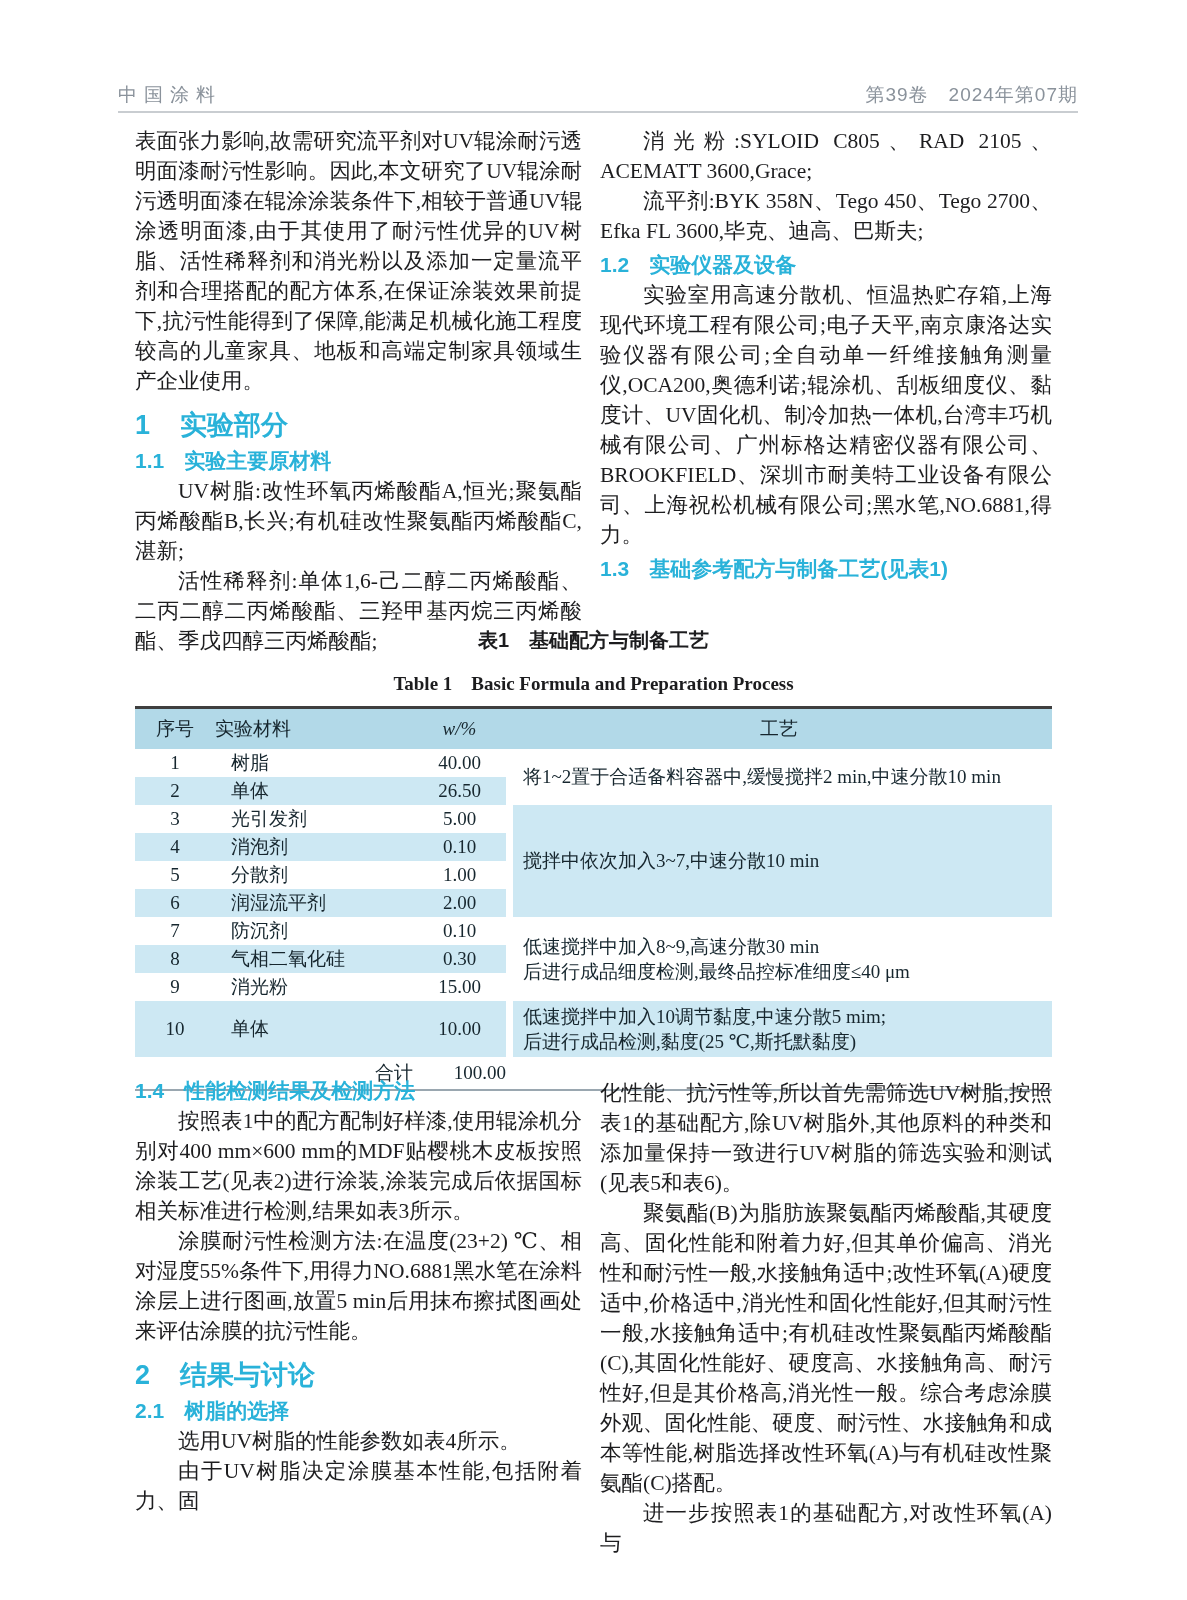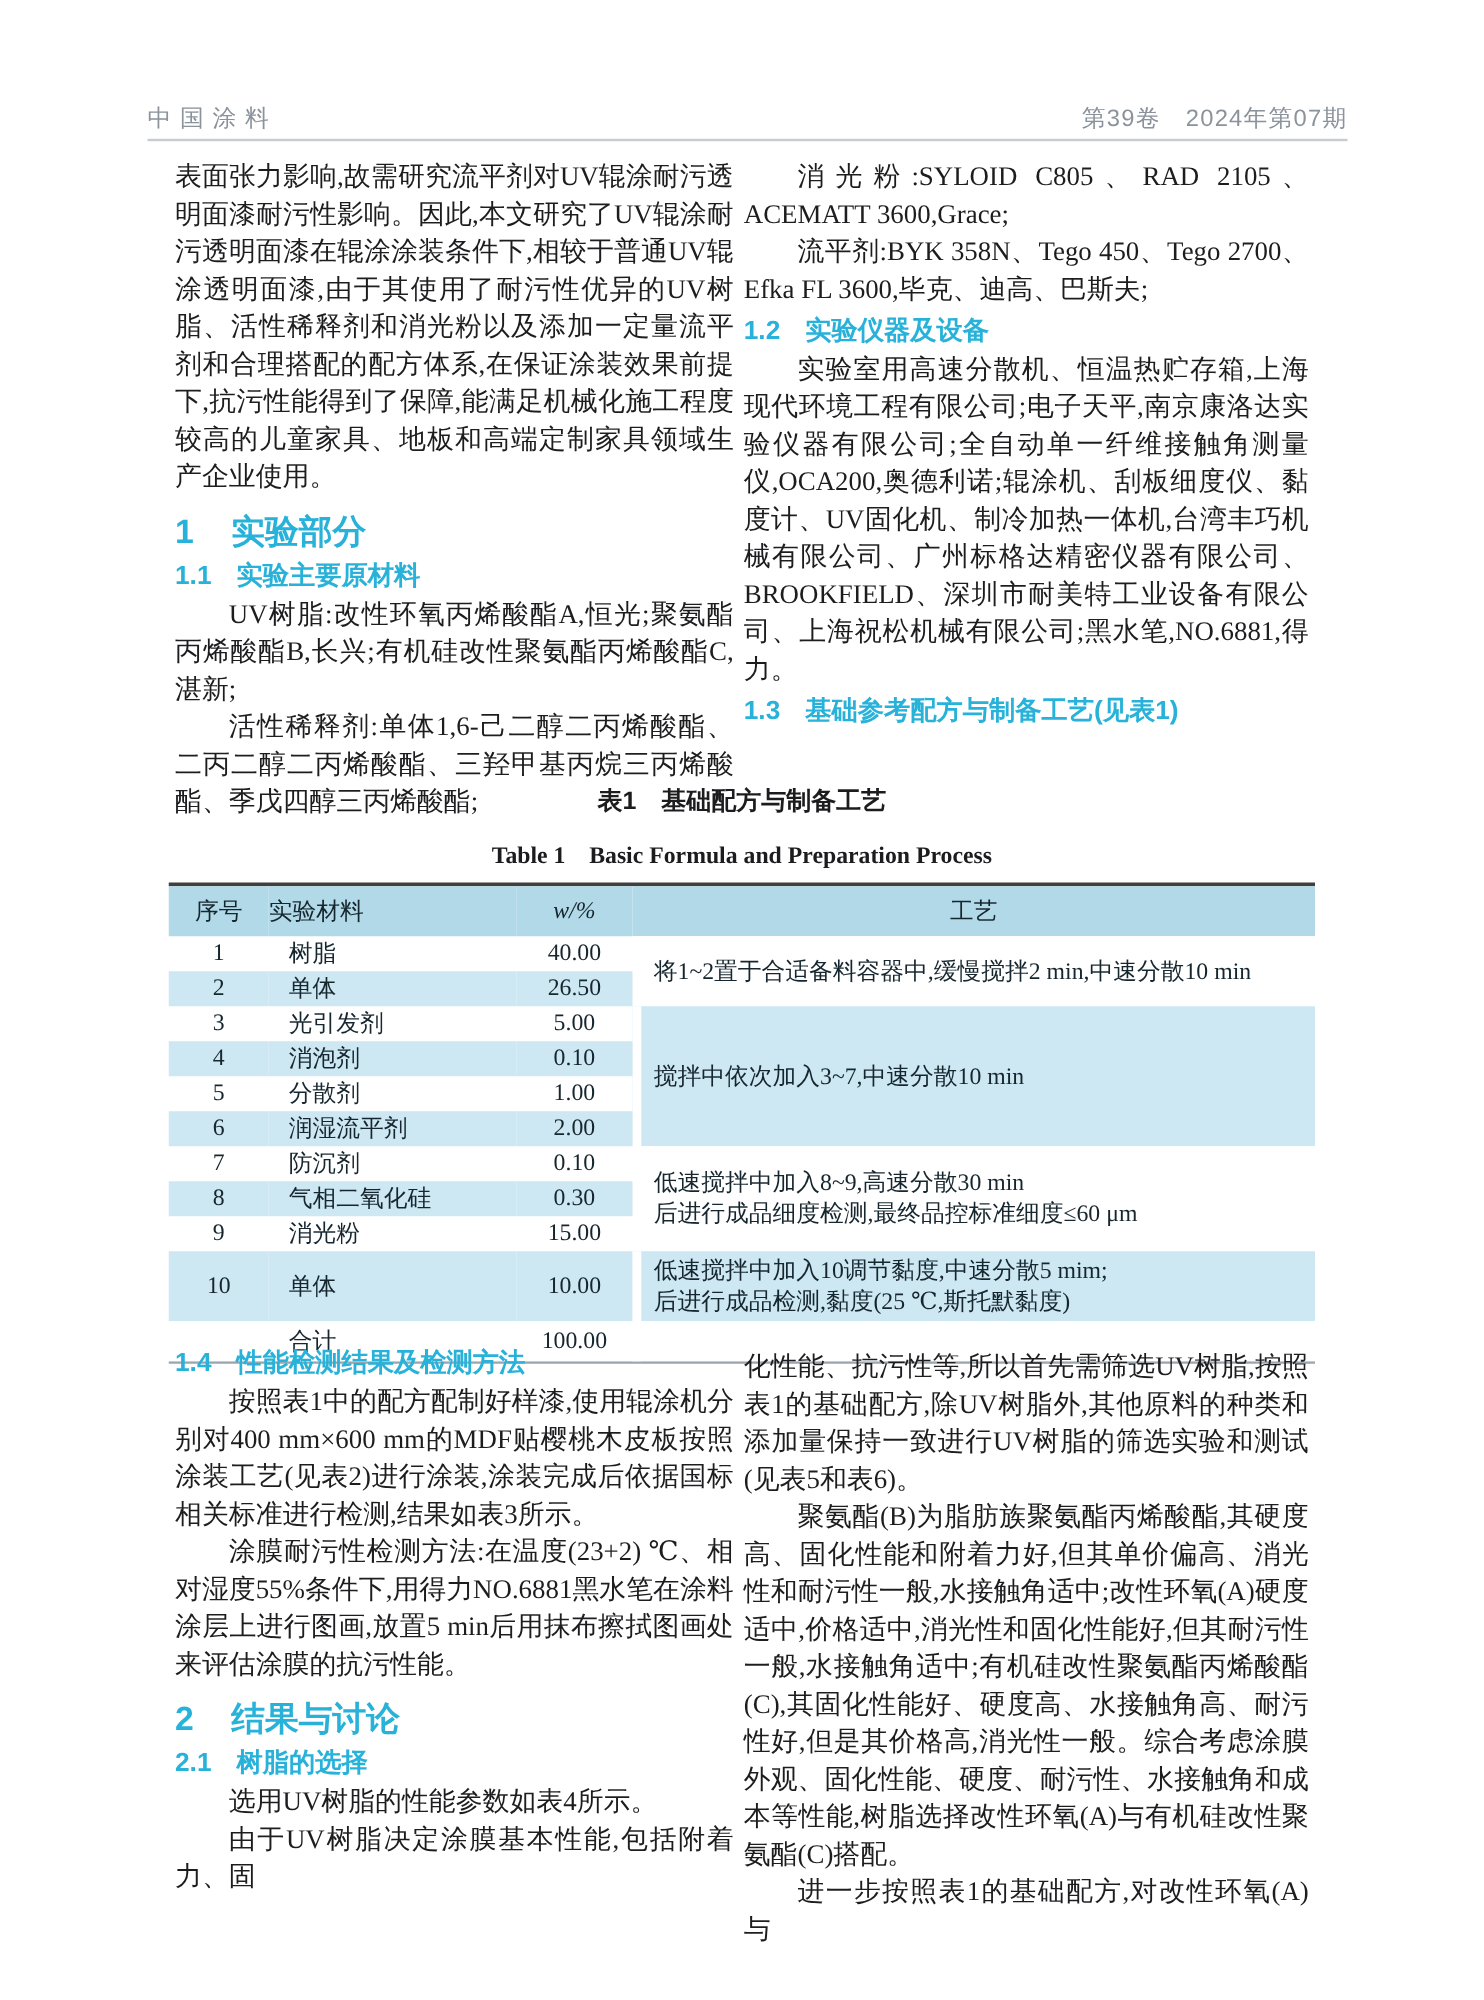--- a/index.html
+++ b/index.html
@@ -14,21 +14,21 @@
   }
   
   .runhead{position:absolute; top:82px; left:118px; width:960px; display:flex;
     justify-content:space-between; align-items:flex-end;
     font-size:19px; color:var(--header-gray); font-family:"Liberation Sans","DejaVu Sans",sans-serif;}
   .runhead .jname{letter-spacing:7px;}
   .runhead .issue{letter-spacing:1px;}
   .runrule{position:absolute; top:111px; left:118px; width:960px; height:0;
     border-top:2px solid var(--rule-gray);}
   
-  .cols{position:absolute; left:135px; width:917px; display:flex; gap:8px;justify-content:center;}
+  .cols{position:absolute; left:135px; width:917px; display:flex; gap:18px;}
   .top-cols{top:126px;}
   .bottom-cols{top:1058px;margin-top:20px;}
   .col-l{width:447px;}
   .col-r{width:452px;}
   p.body{margin:0; font-size:21.5px; line-height:30px; text-align:justify;}
   p.indent{text-indent:2em;}
   .h-sec{margin:12px 0 4px; font-family:"Liberation Sans","DejaVu Sans",sans-serif;
     color:var(--accent); font-weight:bold; font-size:27px; line-height:34px;}
   .h-sec .num{margin-right:30px;}
   .h-sub{margin:6px 0 2px; font-family:"Liberation Sans","DejaVu Sans",sans-serif;
@@ -50,21 +50,21 @@
   th.c-w{font-style:italic;}
   th.c-proc{text-align:center;}
   td{padding:0;}
   td.c-no,td.c-mat,td.c-w{height:28px;}
   tr.r-even td.c-no, tr.r-even td.c-mat, tr.r-even td.c-w{background:var(--stripe);}
   td.c-proc{text-align:left; padding-left:10px; border-left:7px solid #ffffff; vertical-align:middle;}
   td.p-blue{background:var(--stripe);}
   td.p-white{background:#ffffff;}
   td.c-proc .pl{line-height:25px;}
   tr.r-tall td{height:56px;}
-  tr.r-total td{height:32px; background:#ffffff;}
+  tr.r-total td{height:32px; background:#ffffff;text-align:right;}
   
   .footer{position:absolute; left:126px; top:1494px; display:flex; align-items:center;}
   .footer .pnum{color:var(--navy); font-size:28px; font-family:"Liberation Serif","DejaVu Serif",serif;
     margin-right:11px; line-height:1;}
   .footer .fbar{width:4px; height:46px; background:var(--navy); margin-right:11px;}
   .footer .fcn{color:var(--footer-gray); font-family:"Liberation Sans","DejaVu Sans",sans-serif;
     font-weight:bold; font-size:22px; line-height:24px;}
   .footer .fen{color:var(--footer-gray); font-family:"Liberation Serif","DejaVu Serif",serif;
     font-size:13.5px; line-height:16px;}
 </style>
@@ -148,21 +148,21 @@
           <td class="c-no">6</td>
           <td class="c-mat">润湿流平剂</td>
           <td class="c-w">2.00</td>
         </tr>
         <tr class="r-odd">
           <td class="c-no">7</td>
           <td class="c-mat">防沉剂</td>
           <td class="c-w">0.10</td>
           <td class="c-proc p-white" rowspan="3">
             <div class="pl">低速搅拌中加入8~9,高速分散30 min</div>
-            <div class="pl">后进行成品细度检测,最终品控标准细度≤60 μm</div>
+            <div class="pl">后进行成品细度检测,最终品控标准细度≤40 μm</div>
           </td>
         </tr>
         <tr class="r-even">
           <td class="c-no">8</td>
           <td class="c-mat">气相二氧化硅</td>
           <td class="c-w">0.30</td>
         </tr>
         <tr class="r-odd">
           <td class="c-no">9</td>
           <td class="c-mat">消光粉</td>

